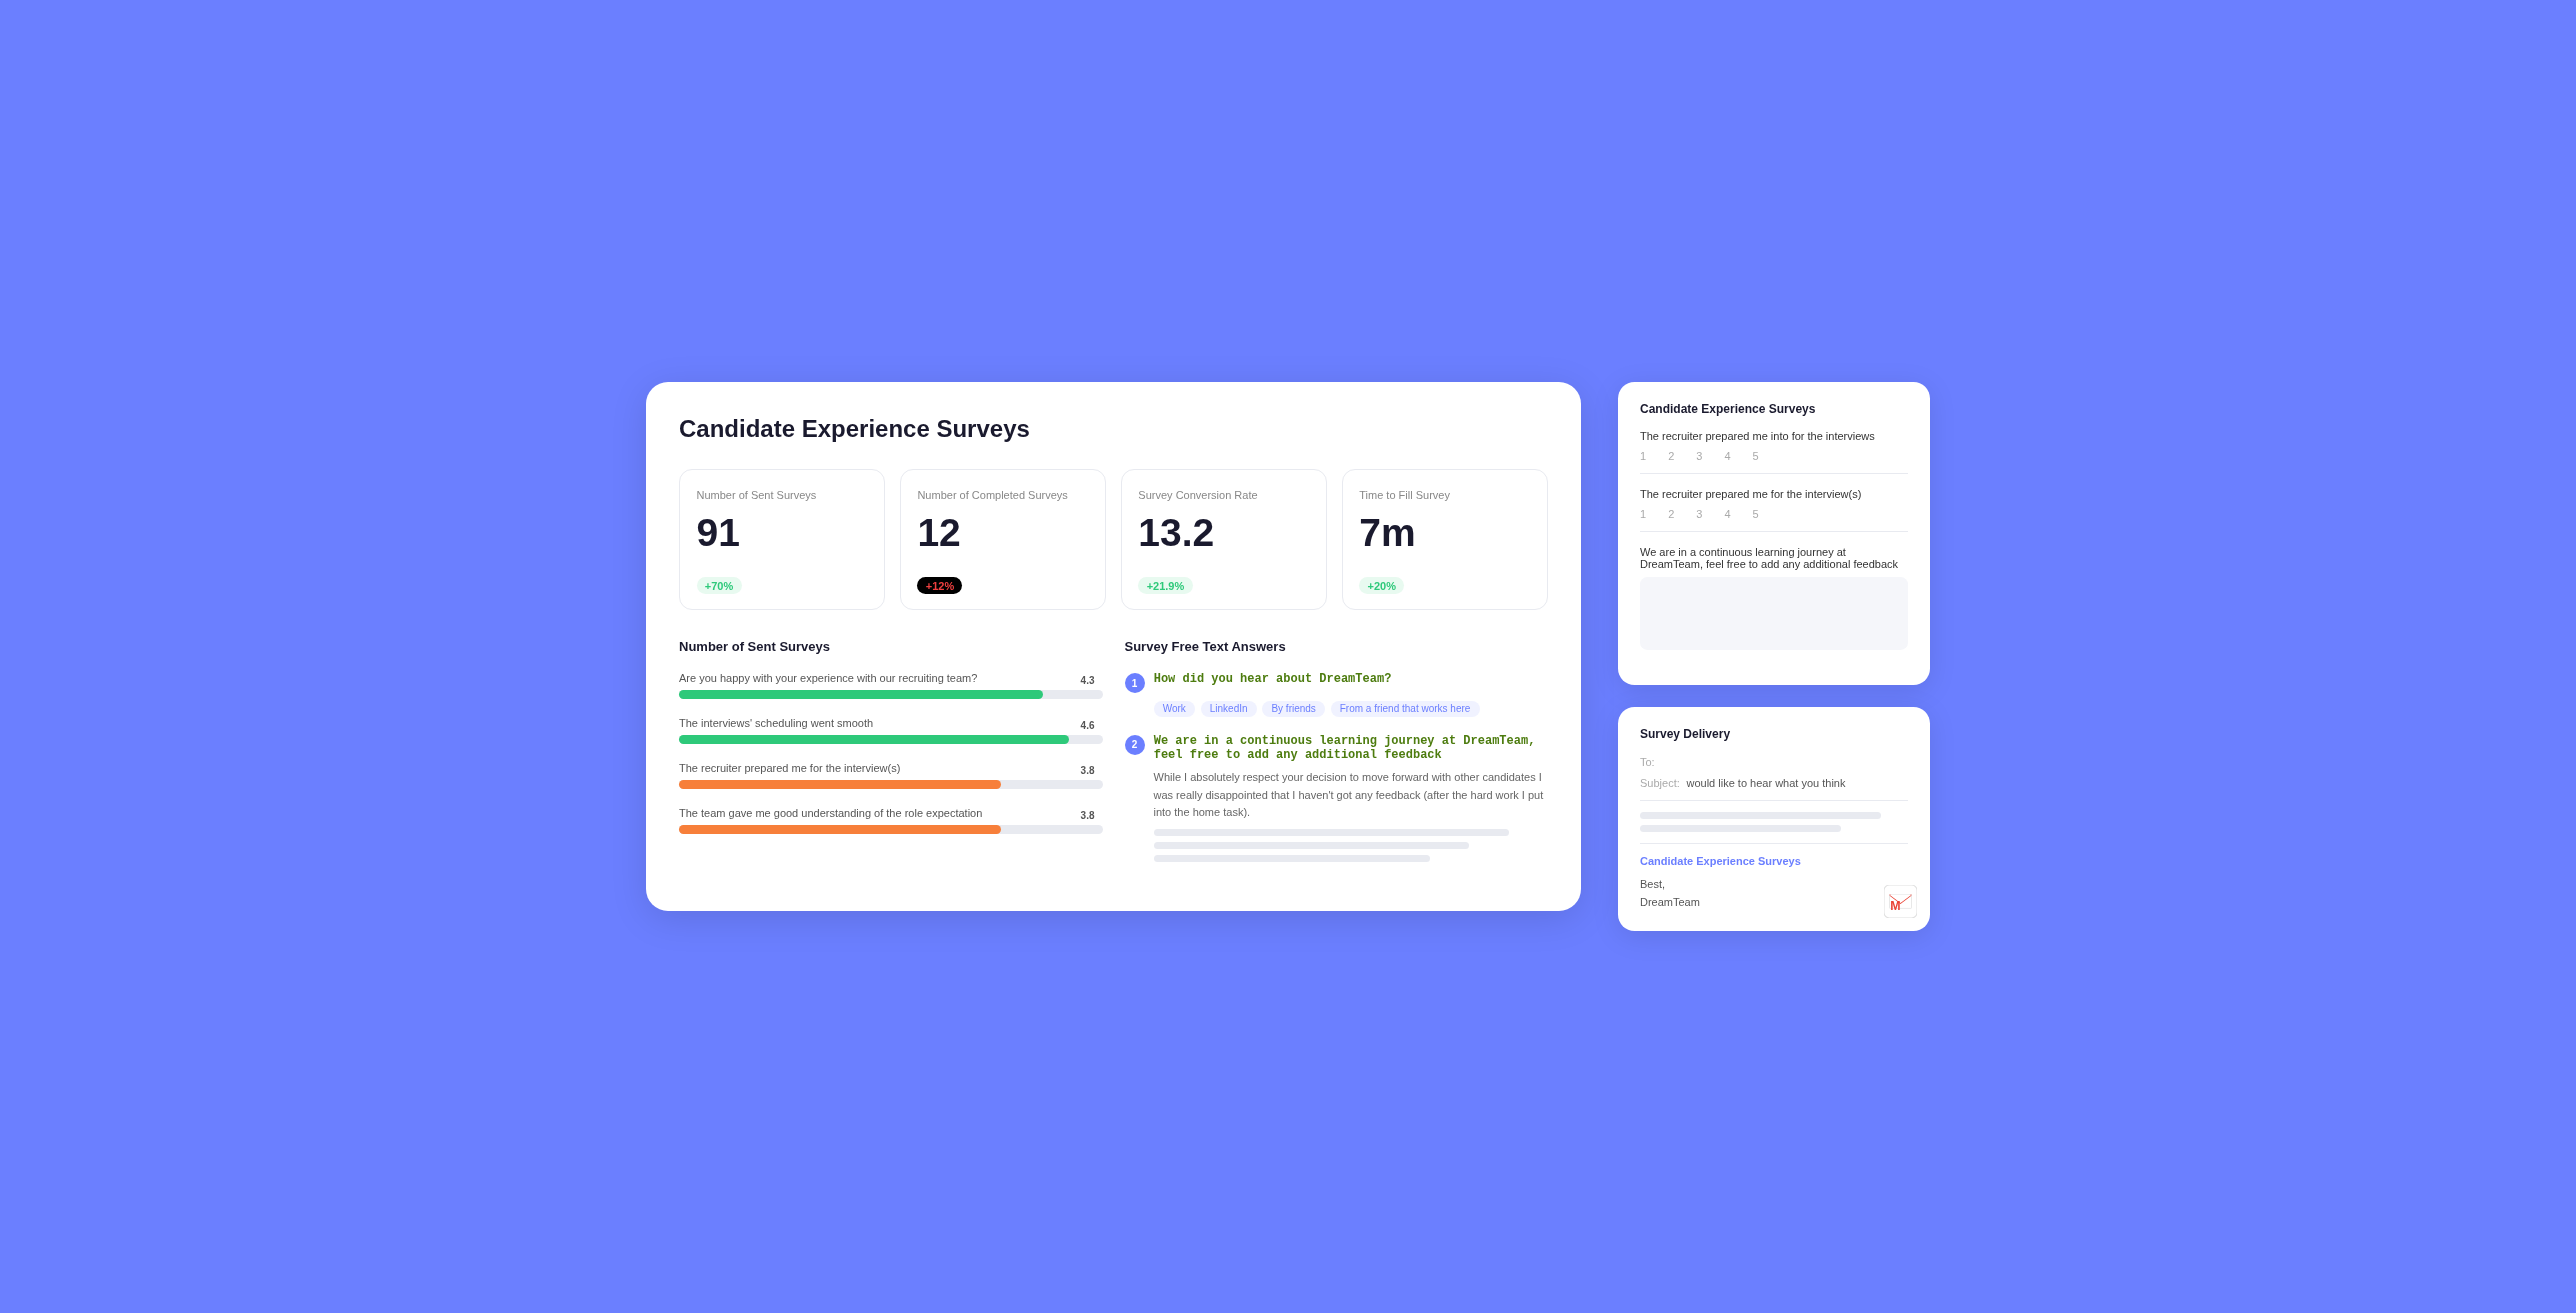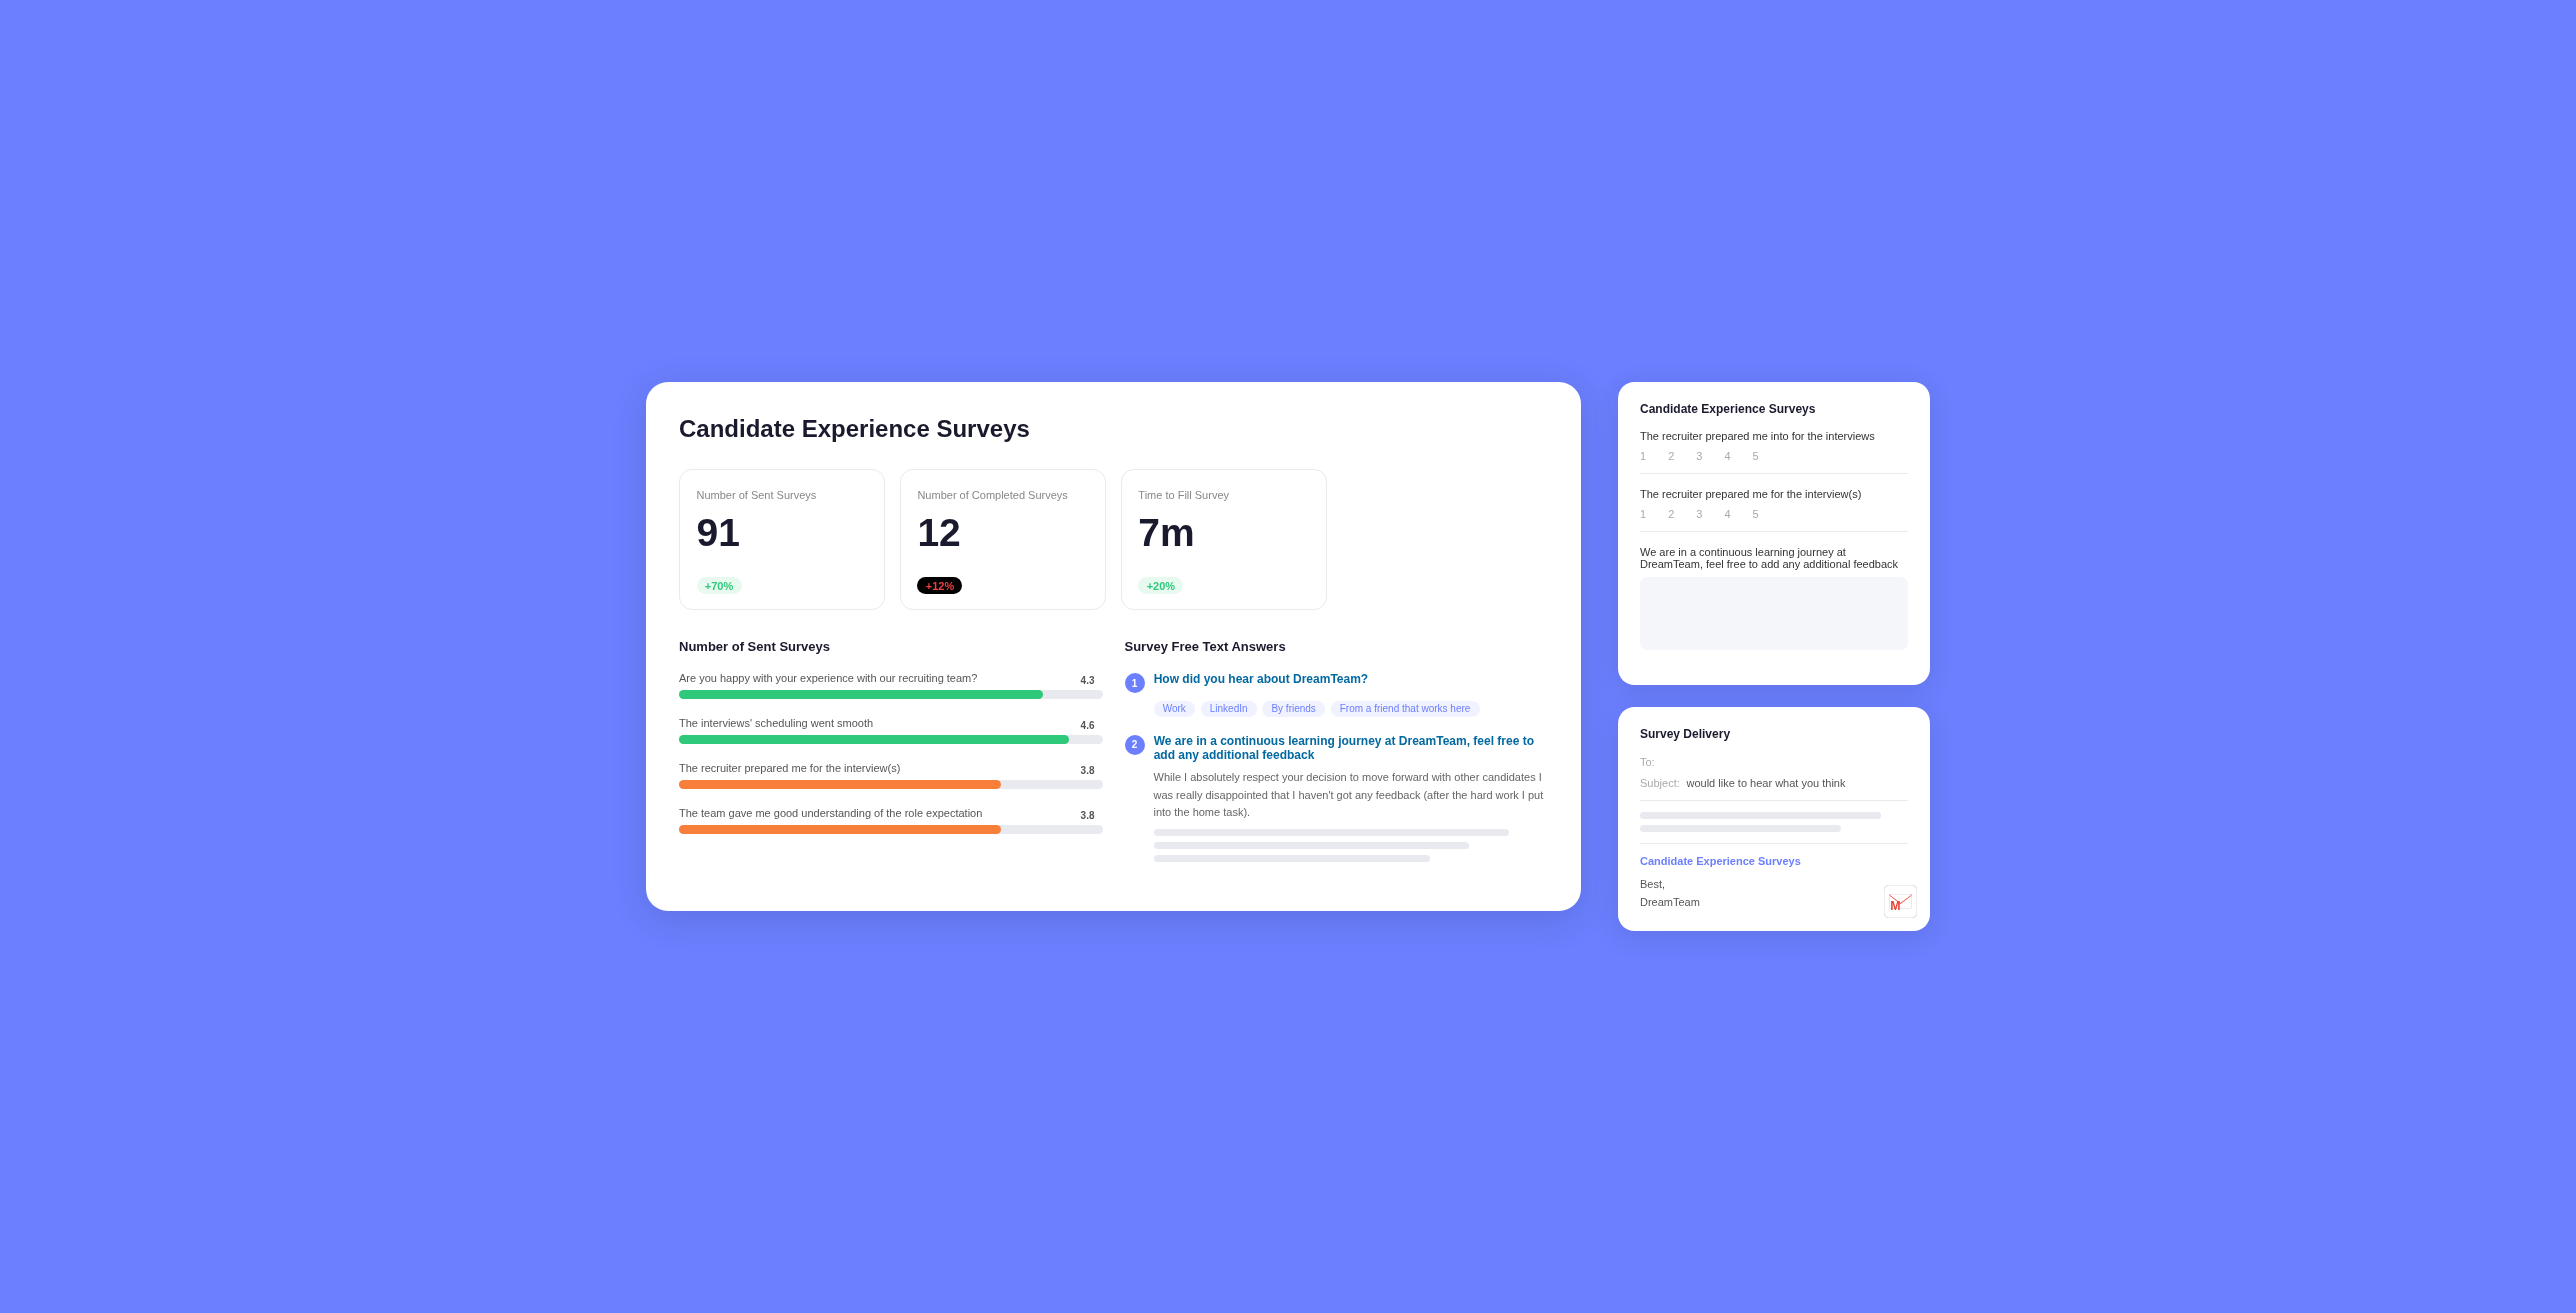--- a/index.html
+++ b/index.html
@@ -133,21 +133,22 @@
       font-weight: 700;
       display: flex;
       align-items: center;
       justify-content: center;
       flex-shrink: 0;
       margin-top: 0.9px;
     }
     .fta-question {
       font-size: 12px;
       font-weight: 700;
-      color: #0369a1;
+      color: #4d7c0f;
+      font-family: Liberation Mono, monospace;
     }
     .fta-tags {
       display: flex;
       gap: 5.5px;
       flex-wrap: wrap;
       padding-left: 29px;
       margin-bottom: 8px;
     }
     .fta-tag {
       background: #f0f2ff;
@@ -269,20 +270,25 @@
     <div class="metrics-row" id="metrics-row">
         <div class="metric-card">
     <div class="metric-label">Number of Sent Surveys</div>
     <div class="metric-value">91</div>
     <span class="metric-badge badge-green">+70%</span>
   </div>
         <div class="metric-card">
     <div class="metric-label">Number of Completed Surveys</div>
     <div class="metric-value">12</div>
     <span class="metric-badge badge-red">+12%</span>
+  </div>
+        <div class="metric-card">
+    <div class="metric-label">Survey Conversion Rate</div>
+    <div class="metric-value">13.2</div>
+    <span class="metric-badge badge-green">+21.9%</span>
   </div>
         <div class="metric-card">
     <div class="metric-label">Time to Fill Survey</div>
     <div class="metric-value">7m</div>
     <span class="metric-badge badge-green">+20%</span>
   </div>
       </div>
 
     <div class="bottom-row">
 

